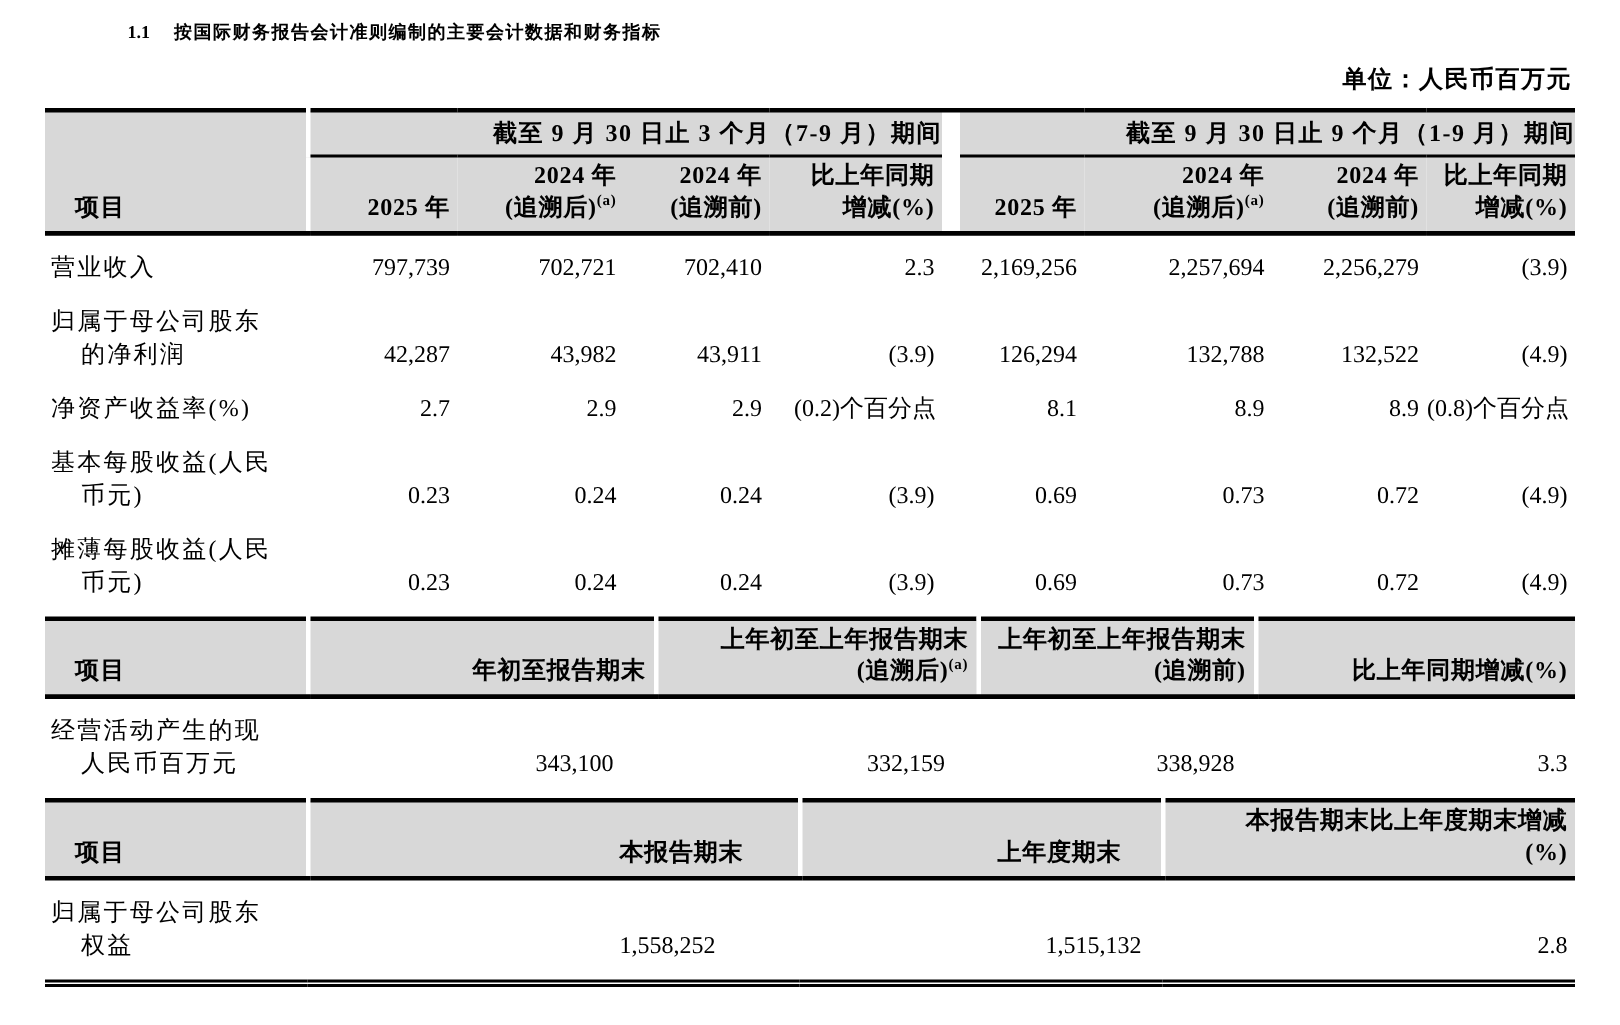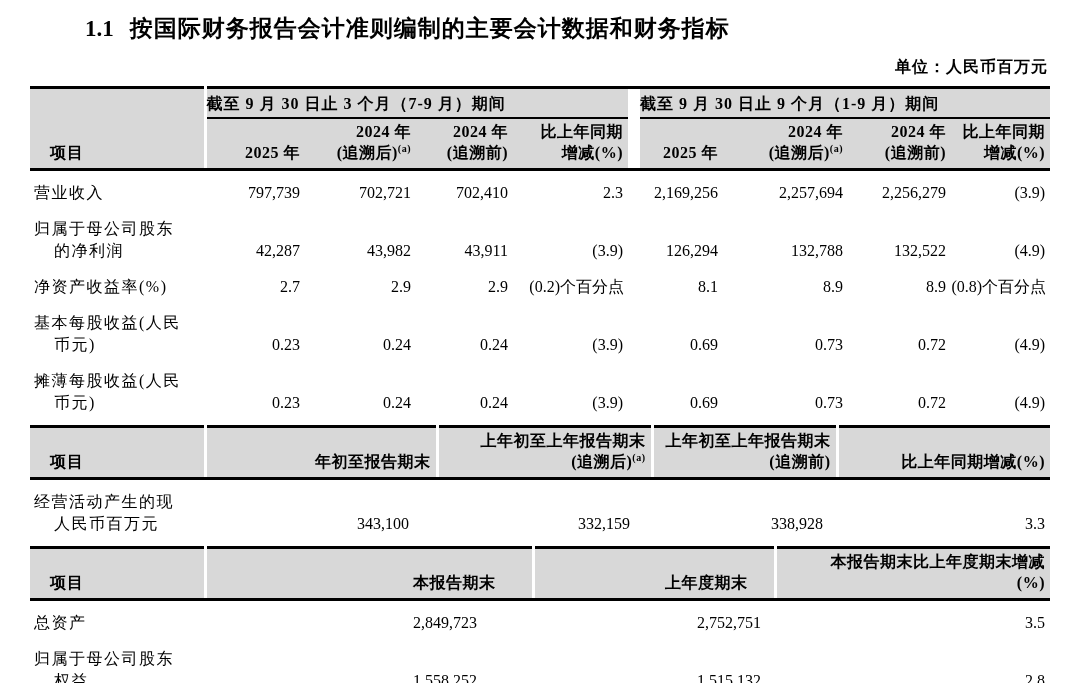--- a/index.html
+++ b/index.html
@@ -5,21 +5,21 @@
   html, body {
     margin: 0; padding: 0;
     background: #ffffff;
     width: 1080px; height: 683px;
     overflow: hidden;
     font-family: "Liberation Serif", "DejaVu Serif", serif;
     color: #000000;
   }
   .page { padding: 13px 30px 0 30px; width: 1020px; }
 
-  .title { padding-left: 55px; font-size: 23px; font-weight: bold; letter-spacing: 1px; }
+  .title { padding-left: 55px; font-size: 12px; font-weight: bold; letter-spacing: 1px; }
   .title .num { letter-spacing: 0; }
   .title .txt { margin-left: 16px; }
 
   .unit { text-align: right; font-weight: bold; font-size: 16px; margin: 13px 2px 8px 0; letter-spacing: 1px; }
 
   table {
     border-collapse: collapse;
     table-layout: fixed;
     width: 1020px;
     font-size: 16px;
@@ -27,21 +27,21 @@
   }
   th {
     background: #d8d8d8;
     font-weight: bold;
     vertical-align: bottom;
     text-align: right;
     padding: 2px 5px 5px 0;
     line-height: 21px;
     letter-spacing: 0.5px;
   }
-  .grp-th { text-align: left; border-bottom: 2px solid #000; padding: 4px 0 3px 0; letter-spacing: 1px; }
+  .grp-th { text-align: right; border-bottom: 2px solid #000; padding: 4px 0 3px 0; letter-spacing: 1px; }
   .item-th { text-align: left; padding-left: 20px; letter-spacing: 1px; }
   .hdr-b { border-bottom: 3px solid #000; }
   .wsep { border-left: 3px solid #ffffff; }
   .gap-th { background: #ffffff; padding: 0; }
 
   td {
     vertical-align: bottom;
     text-align: right;
     padding: 7px 5px 7px 0;
     line-height: 22px;
@@ -272,29 +272,20 @@
           </th>
         <th class="hdr-b wsep">
           <div>本报告期末比上年度期末增减</div>
           <div>(%)</div>
         </th>
       </tr>
     </thead>
     <tbody>
       <tr>
         <td class="lbl">
-            <div>总资产</div>
-            <div class="ind"></div>
-          </td>
-        <td class="c1">2,849,723</td>
-        <td class="c2">2,752,751</td>
-        <td>3.5</td>
-      </tr>
-      <tr>
-        <td class="lbl">
             <div>归属于母公司股东</div>
             <div class="ind">权益</div>
           </td>
         <td class="c1">1,558,252</td>
         <td class="c2">1,515,132</td>
         <td>2.8</td>
       </tr>
     </tbody>
   </table>
 

